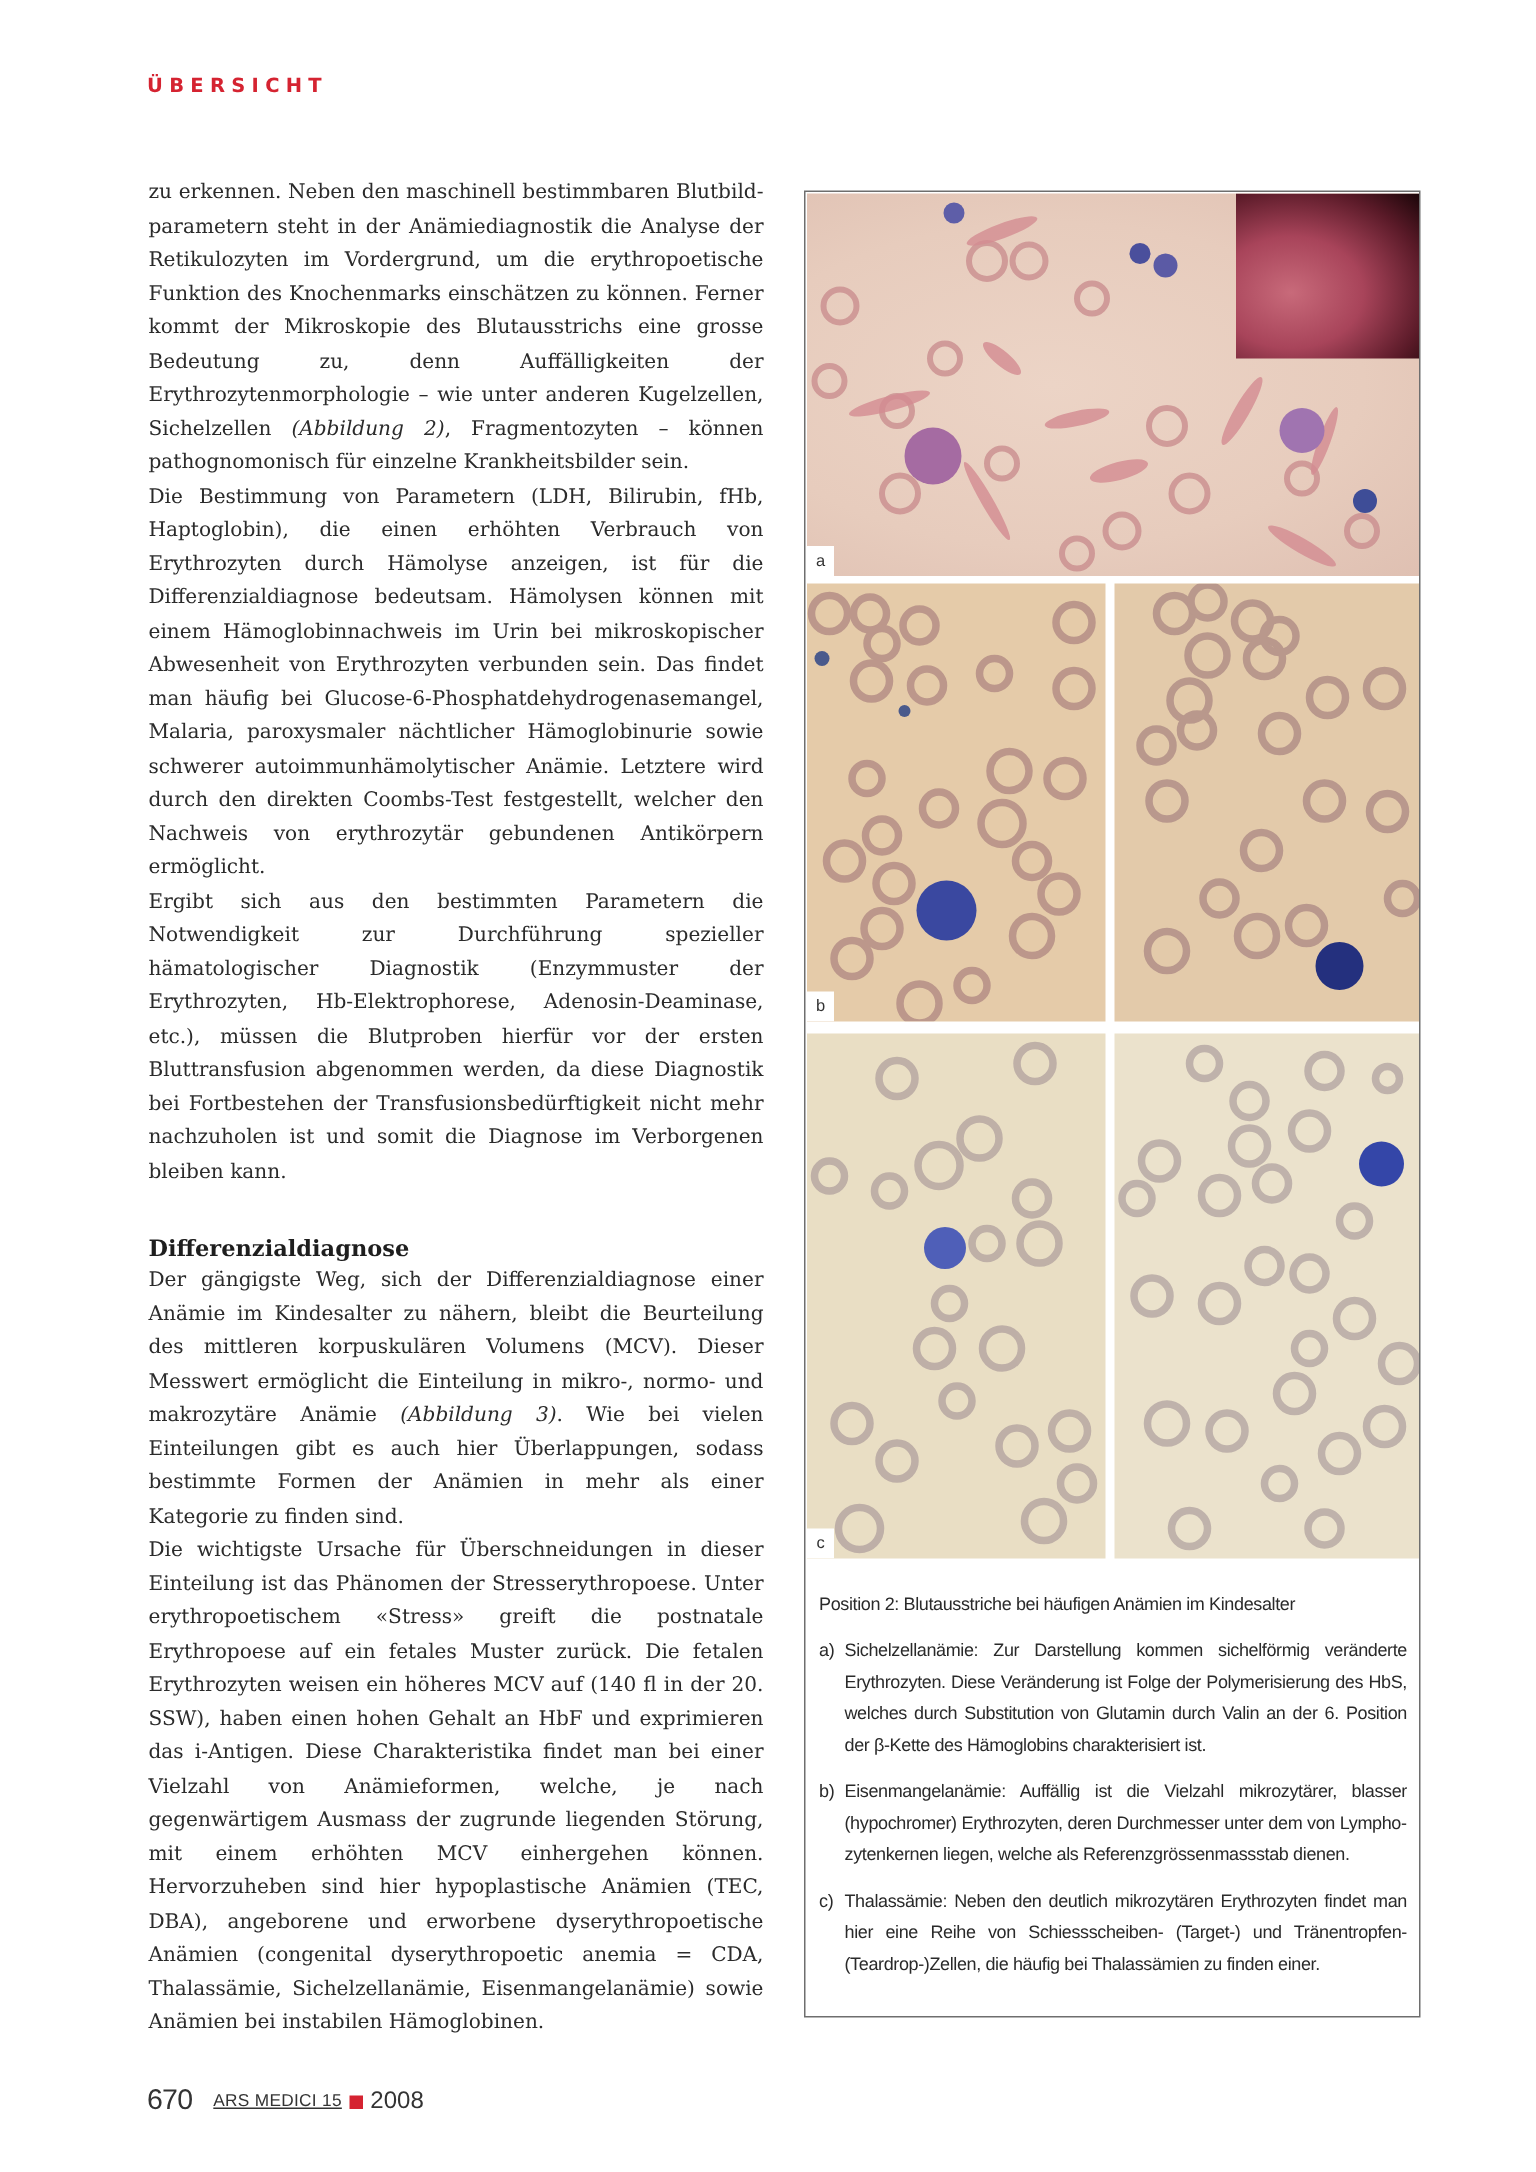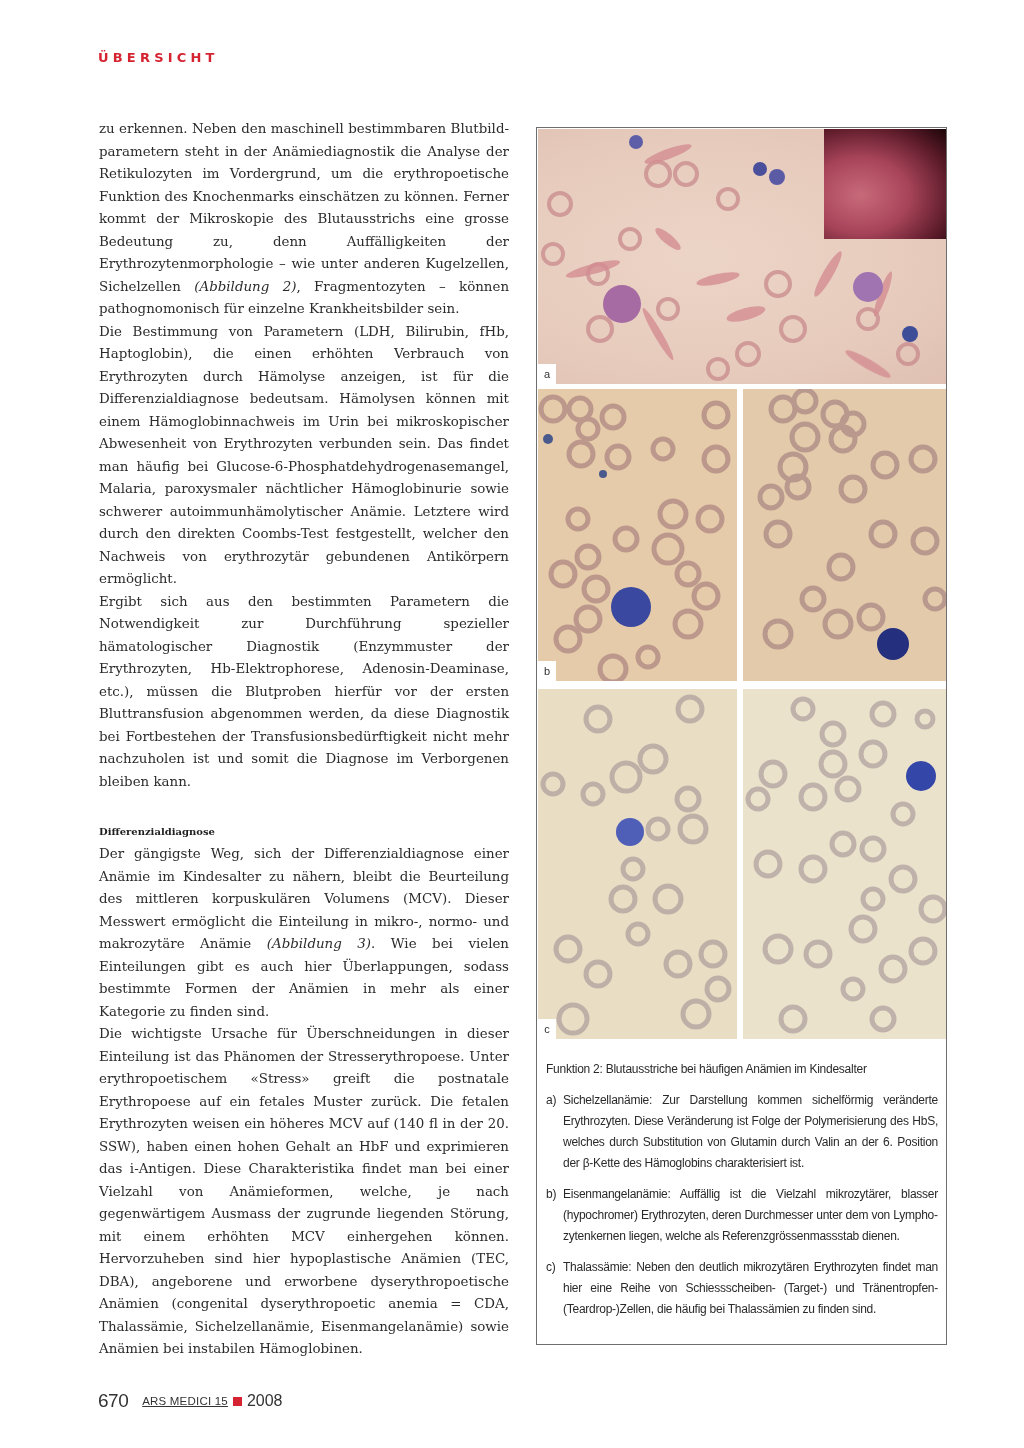--- a/index.html
+++ b/index.html
@@ -9,21 +9,21 @@
       font-family: "DejaVu Sans", sans-serif; font-weight: bold;
       font-size: 13px; letter-spacing: 4.2px; color: #d52331;
     }
     .col-left {
       position: absolute; left: 99px; top: 118px; width: 410px;
       font-family: "DejaVu Serif", serif; font-size: 13.4px; line-height: 22.5px;
       color: #2b2b2b; text-align: justify; hyphens: manual;
     }
     .col-left p { margin: 0; }
     .col-left h2 {
-      font-family: "DejaVu Serif", serif; font-size: 10px; font-weight: bold;
+      font-family: "DejaVu Serif", serif; font-size: 15px; font-weight: bold;
       margin: 28px 0 0 0; line-height: 22px; color: #1e1e1e;
     }
     .col-left em { font-style: italic; }
 
     .figure-box {
       position: absolute; left: 536px; top: 127px; width: 411px; height: 1218px;
       border: 1px solid #6e6e6e; box-sizing: border-box; background: #fff;
     }
     .panel { position: absolute; overflow: hidden; }
     .panel-a { left: 1px; top: 1px; width: 408px; height: 255px;
@@ -240,32 +240,32 @@
           <circle cx="180" cy="262" r="12"></circle>
           <circle cx="110" cy="300" r="10"></circle>
         <circle cx="50" cy="330" r="12"></circle>
           <circle cx="140" cy="330" r="11"></circle>
       </g>
       <circle cx="178" cy="87" r="15" fill="#3446a8"></circle>
     </svg>
   </div>
 
   <div class="caption">
-    <div class="caption-title">Funktion 2: Blutausstriche bei häufigen Anämien im Kindesalter</div>
+    <div class="caption-title">Position 2: Blutausstriche bei häufigen Anämien im Kindesalter</div>
     <div class="caption-item">
       <span class="key">a)</span>
       <span class="txt">Sichelzellanämie: Zur Darstellung kommen sichelförmig veränderte Erythrozyten. Diese Veränderung ist Folge der Polymerisierung des HbS, welches durch Substitution von Glutamin durch Valin an der 6. Position der β-Kette des Hämoglobins charakterisiert ist.</span>
     </div>
     <div class="caption-item">
       <span class="key">b)</span>
       <span class="txt">Eisenmangelanämie: Auffällig ist die Vielzahl mikrozytärer, blasser (hypochromer) Erythrozyten, deren Durchmesser unter dem von Lympho­zytenkernen liegen, welche als Referenzgrössenmassstab dienen.</span>
     </div>
     <div class="caption-item">
       <span class="key">c)</span>
-      <span class="txt">Thalassämie: Neben den deutlich mikrozytären Erythrozyten findet man hier eine Reihe von Schiessscheiben- (Target-) und Tränen­tropfen-(Teardrop-)Zellen, die häufig bei Thalassämien zu finden sind.</span>
+      <span class="txt">Thalassämie: Neben den deutlich mikrozytären Erythrozyten findet man hier eine Reihe von Schiessscheiben- (Target-) und Tränen­tropfen-(Teardrop-)Zellen, die häufig bei Thalassämien zu finden einer.</span>
     </div>
   </div>
 </div>
 
 <div class="footer">
   <span class="page-num">670</span>
   <span class="journal">ARS MEDICI 15</span>
   <span class="square"></span>
   <span class="year">2008</span>
 </div>

